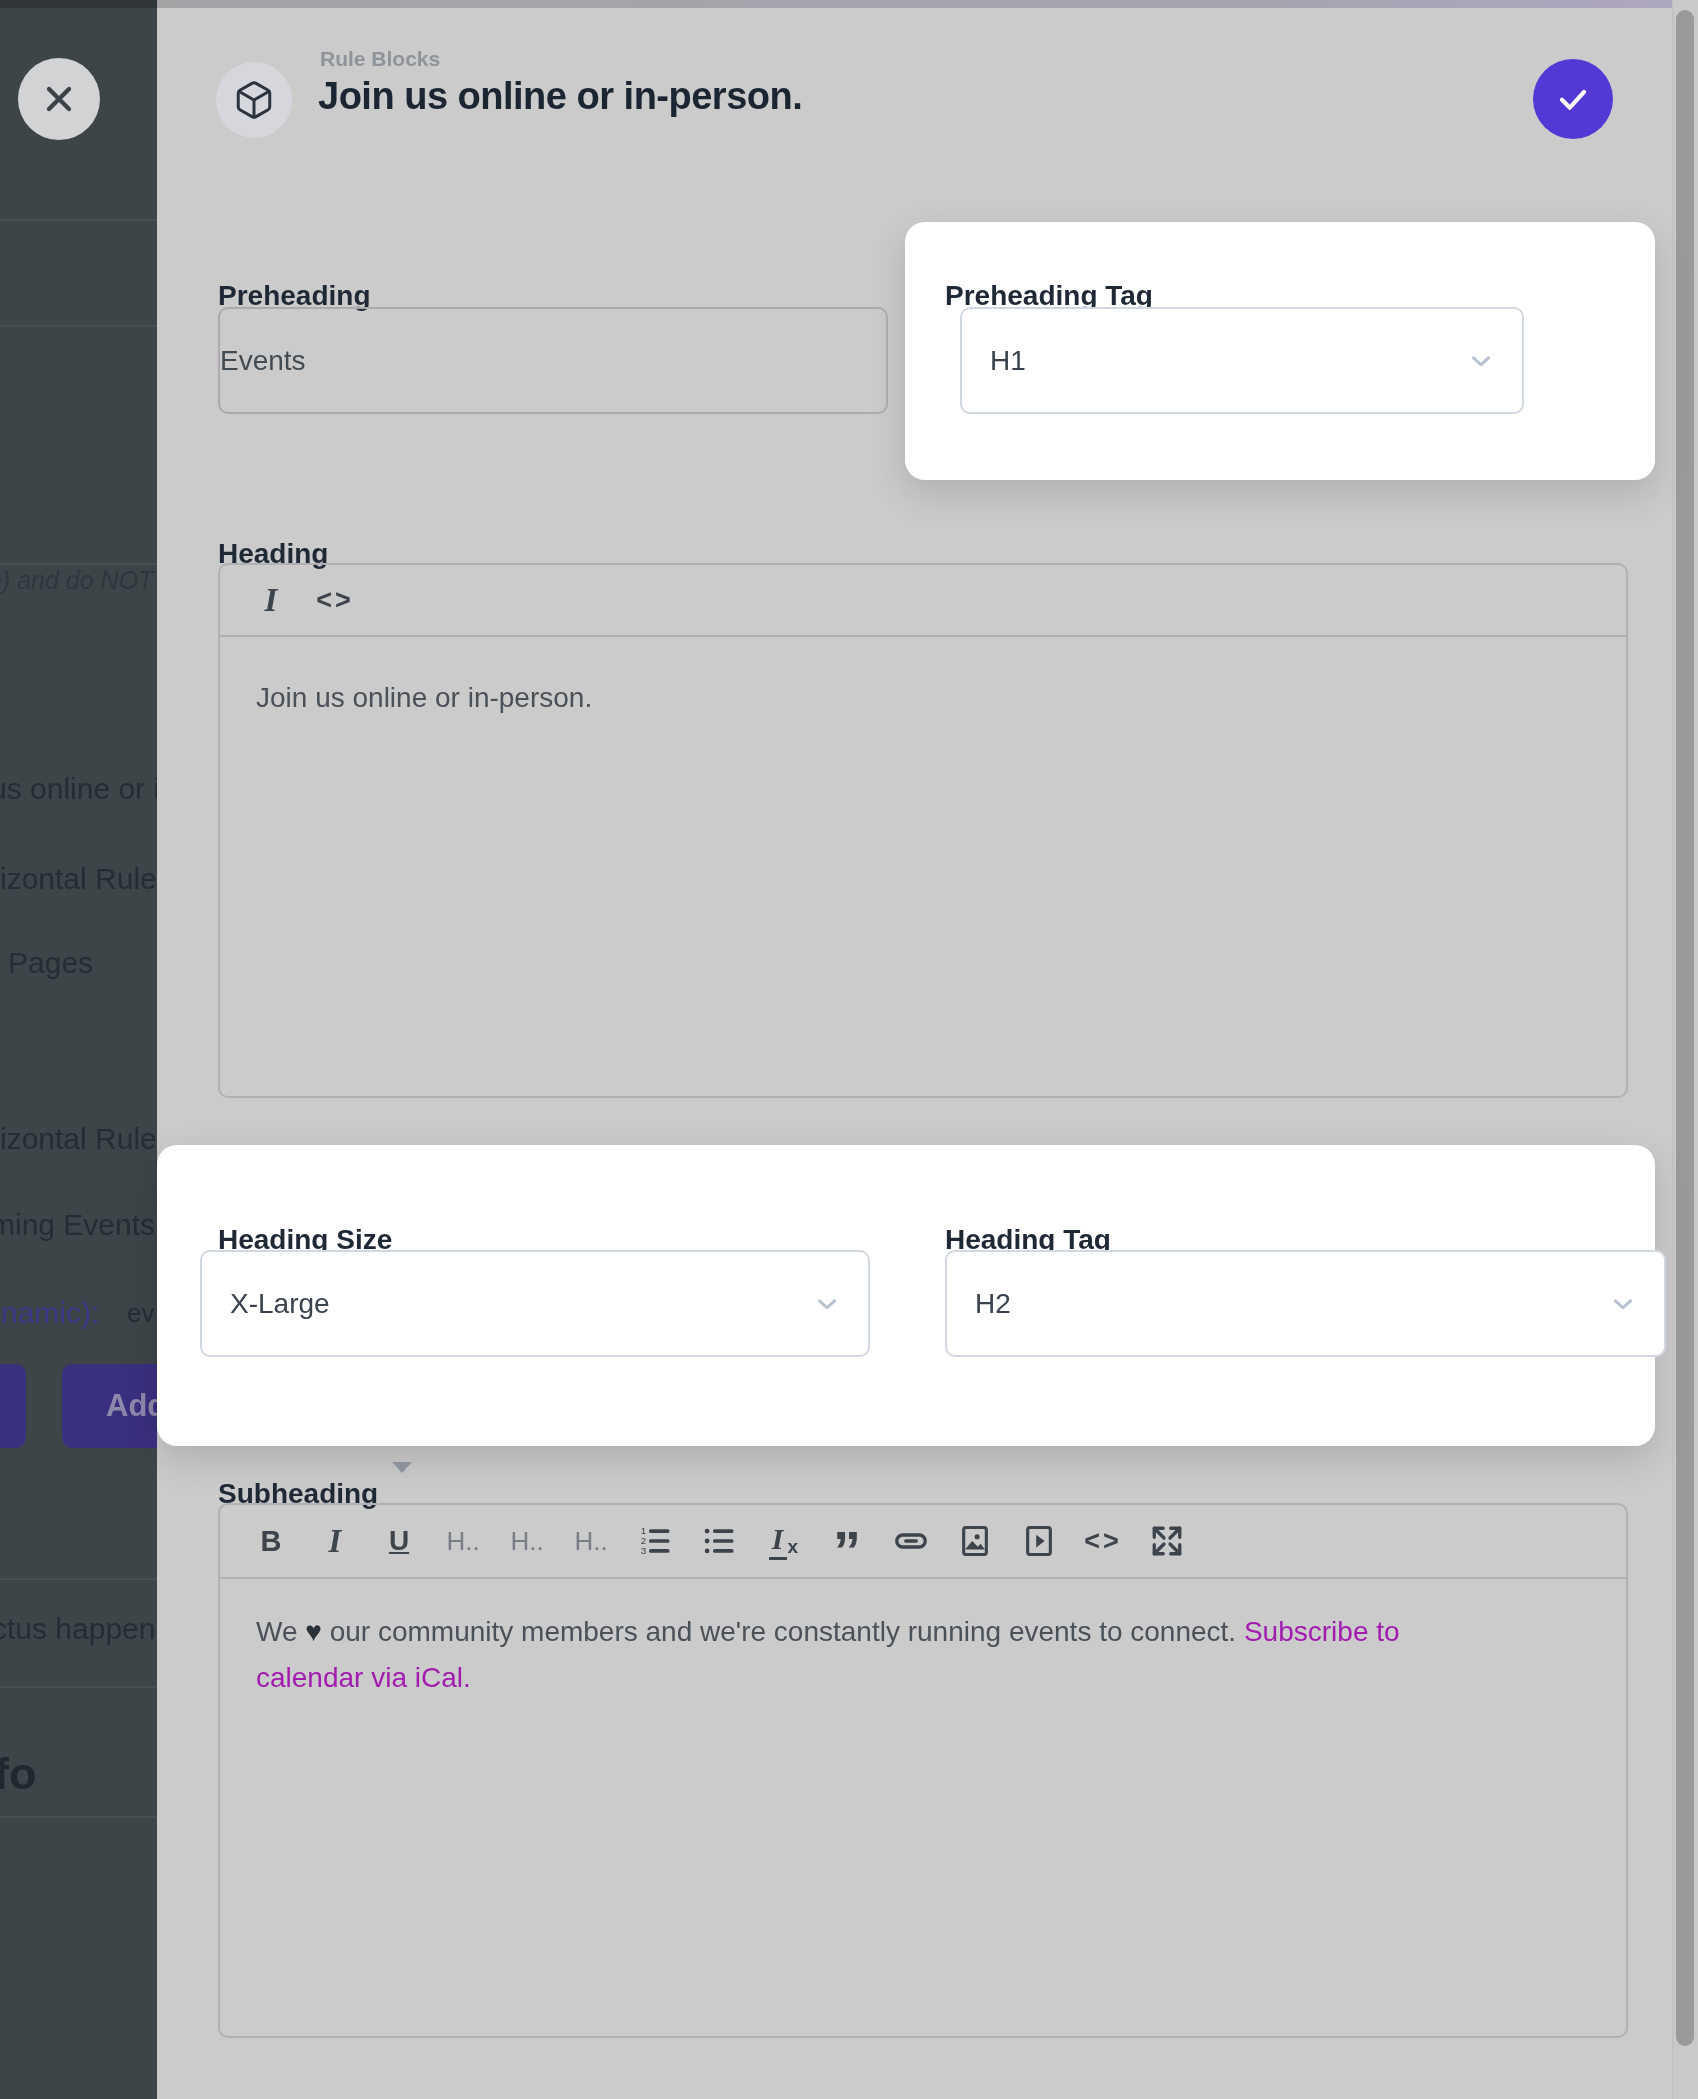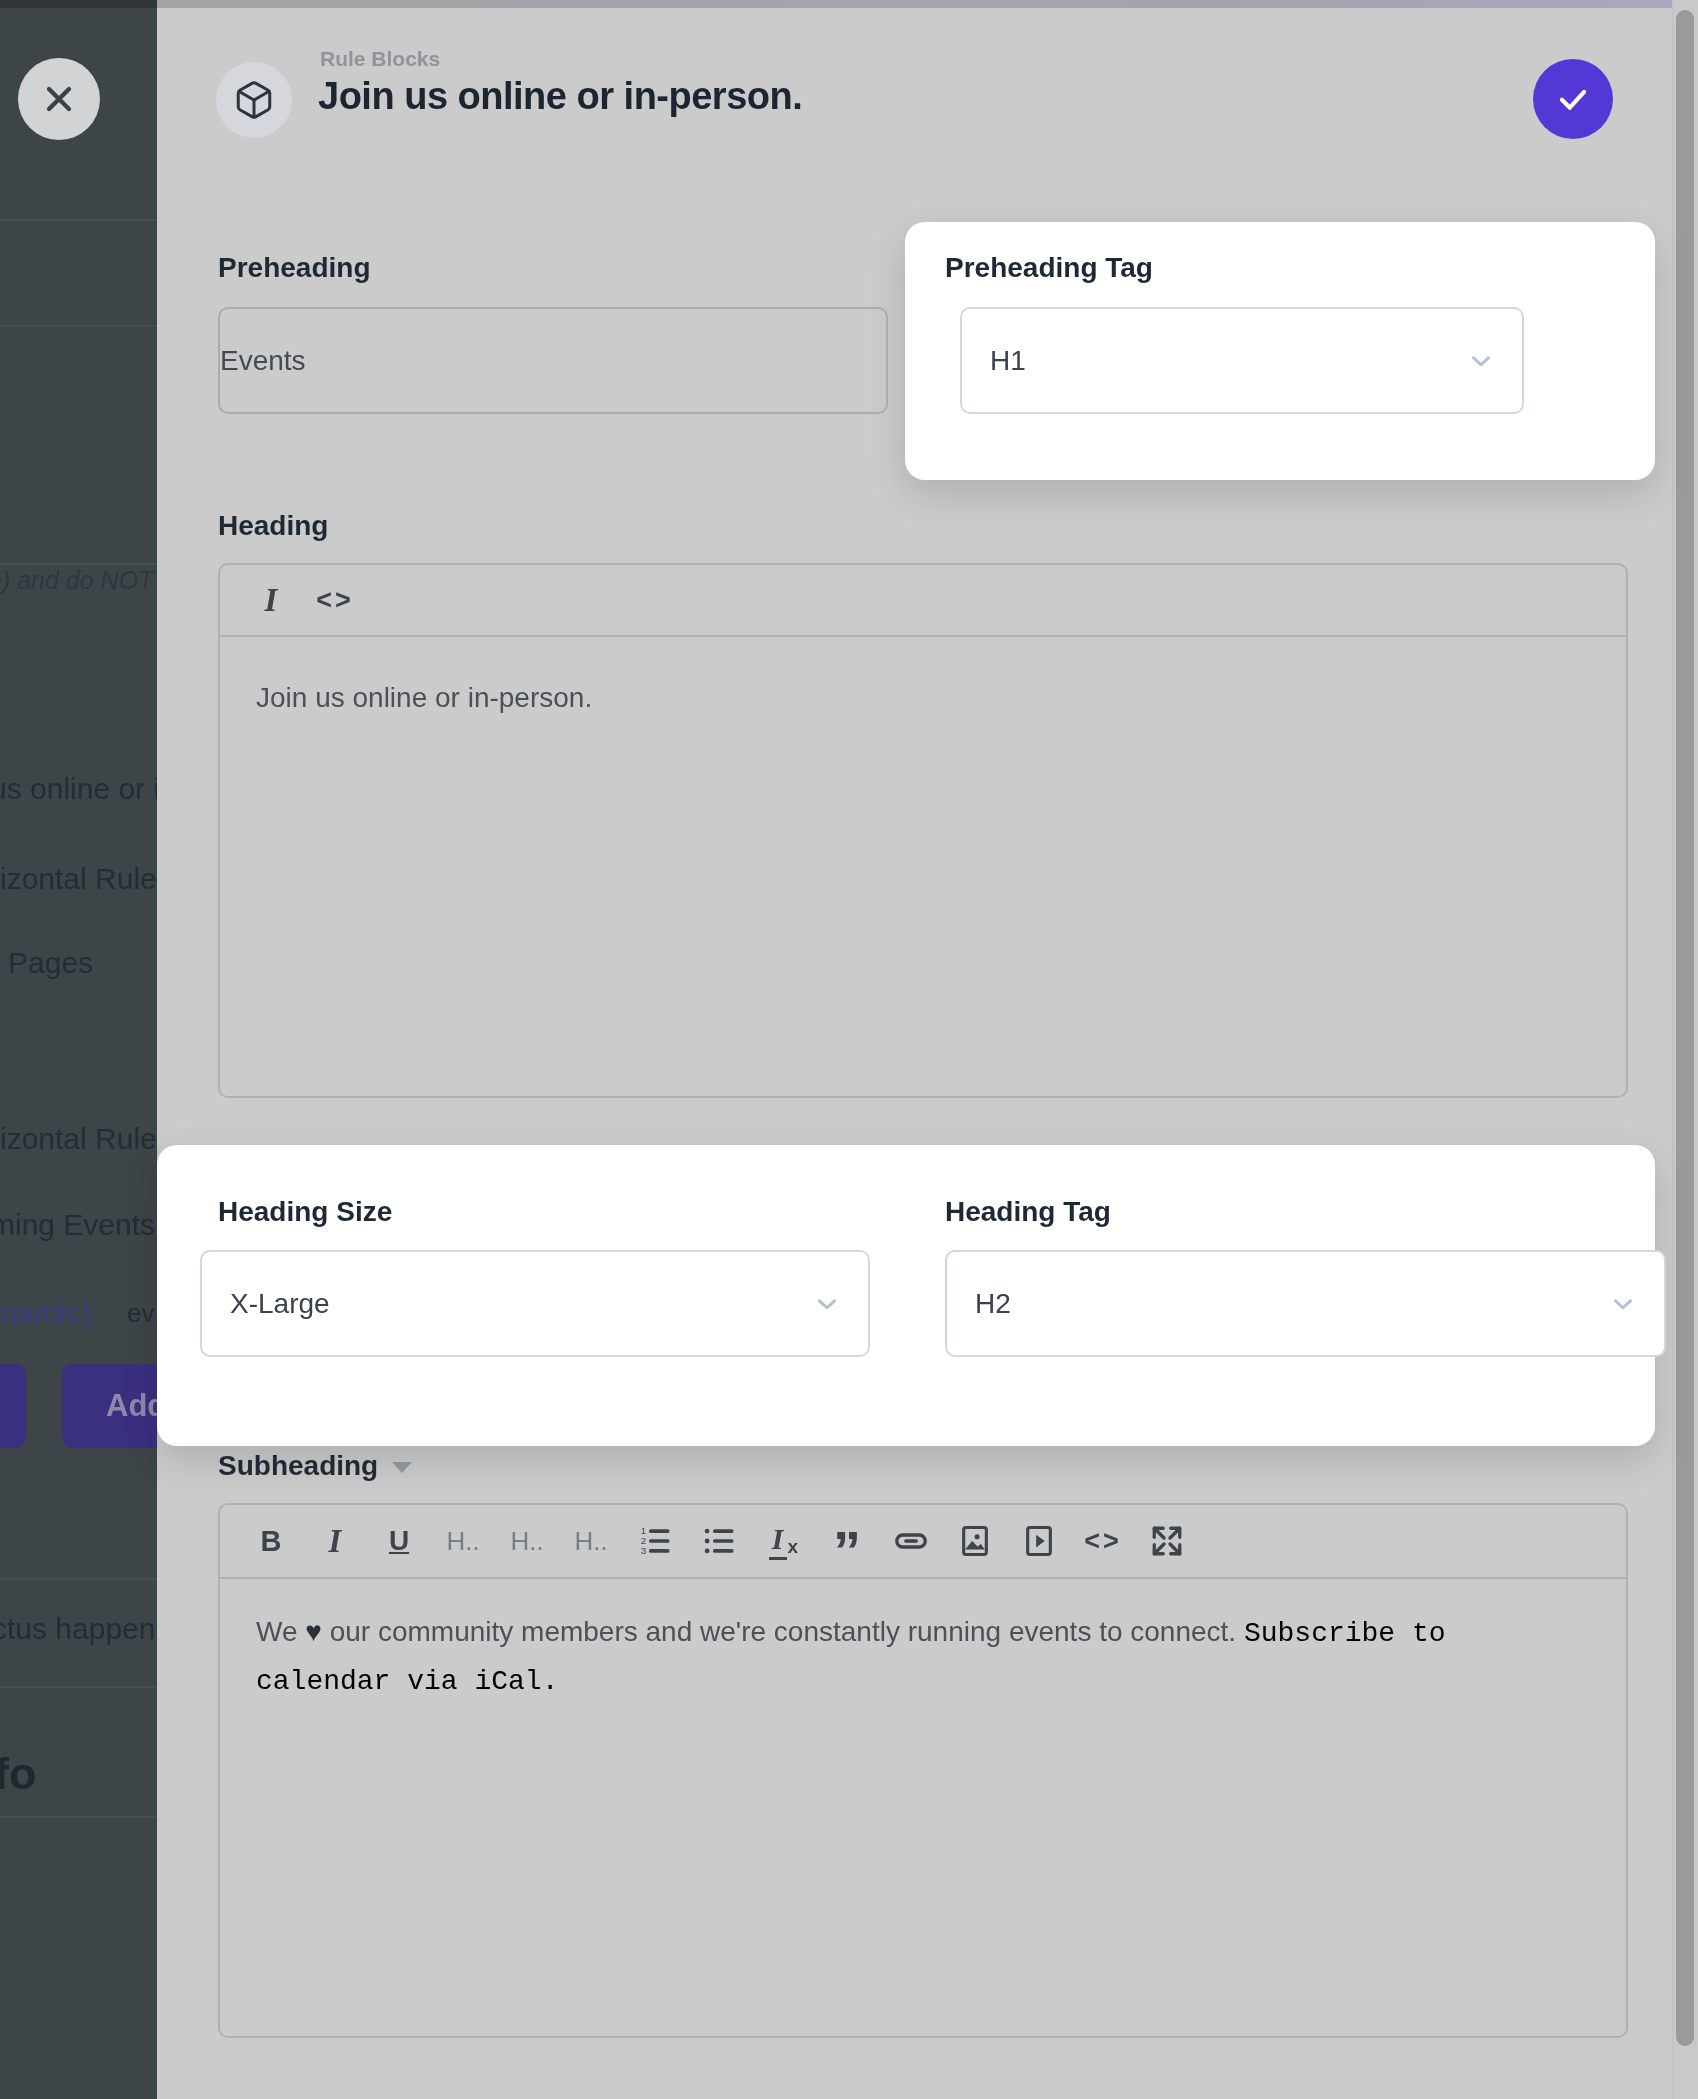--- a/index.html
+++ b/index.html
@@ -32,21 +32,21 @@
 
   
   #header-badge { left:216px; top:62px; width:76px; height:76px; border-radius:50%;
     background:#d5d7dc; display:flex; align-items:center; justify-content:center; z-index:3; }
   #header-eyebrow { left:320px; top:47px; font-size:21px; font-weight:600; color:#8f949b; z-index:3; }
   #page-title { left:318px; top:75px; font-size:38px; font-weight:700; color:#1c2532; letter-spacing:-0.5px; z-index:3; }
   #confirm-btn { left:1533px; top:59px; width:80px; height:80px; border-radius:50%;
     background:#5438d6; display:flex; align-items:center; justify-content:center; z-index:3; }
 
   
-  .field-label { font-size:28px; font-weight:600; color:#1f2935; z-index:6; white-space:nowrap; }
+  .field-label { font-size:28px; font-weight:600; color:#1f2935; z-index:6; white-space:nowrap;margin-top:28px; }
   .gray-input { border:2px solid #ababaf; border-radius:10px; background:transparent;
     display:flex; align-items:center; font-size:28px; color:#434b52; z-index:6; }
   .white-card { background:#ffffff; border-radius:20px; box-shadow:0 14px 38px rgba(0,0,0,0.14); z-index:5; }
   .white-select { background:#ffffff; border:2px solid #d2d8e2; border-radius:10px;
     display:flex; align-items:center; padding-left:28px; font-size:28px; color:#39424e; z-index:6; }
   .select-chevron { position:absolute; right:26px; top:50%; transform:translateY(-50%); width:30px; height:30px; }
 
   
   .editor { border:2px solid #b1b1b4; border-radius:10px; z-index:6; }
   .editor-toolbar { display:flex; align-items:center; gap:26px; padding-left:32px;
@@ -55,21 +55,21 @@
   .tb-text { font-size:29px; font-weight:700; }
   .tb-serif-italic { font-family:"Liberation Serif", serif; font-style:italic; font-weight:600; font-size:33px; }
   .tb-underline { text-decoration:underline; }
   .tb-gray { color:#777e87; font-weight:500; font-size:26px; letter-spacing:0px; }
   .tb-code { font-weight:700; font-size:27px; letter-spacing:3px; }
   .tb-quote { font-size:56px; font-weight:700; line-height:20px; height:30px; overflow:visible; position:relative; top:10px; }
   .tb-clear { position:relative; }
   .tb-clear .ci { font-family:"Liberation Serif", serif; font-style:italic; font-weight:600; font-size:30px; border-bottom:3px solid #3d444c; padding:0 3px 1px 3px; }
   .tb-clear .cx { font-size:19px; font-weight:700; position:relative; top:6px; left:1px; }
   .editor-content { font-size:28px; color:#4b5158; line-height:46px; }
-  .editor-content a { color:#000000; text-decoration:none;font-family:Liberation Mono, monospace; }
+  .editor-content a { color:#a21caf; text-decoration:none; }
   .heart { color:#2b3138; }
 
   #subheading-caret { width:0; height:0; border-left:10px solid transparent; border-right:10px solid transparent;
     border-top:11px solid #8b9299; z-index:6; }
 </style>
 </head>
 <body>
 
 <div id="sidebar" class="abs">
   <div class="topstrip-dark"></div>

